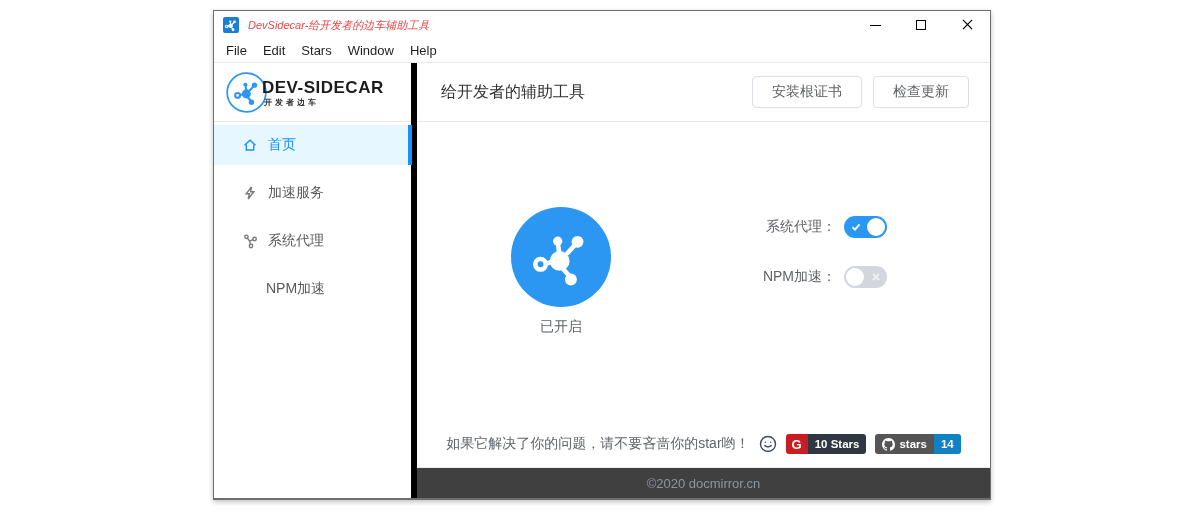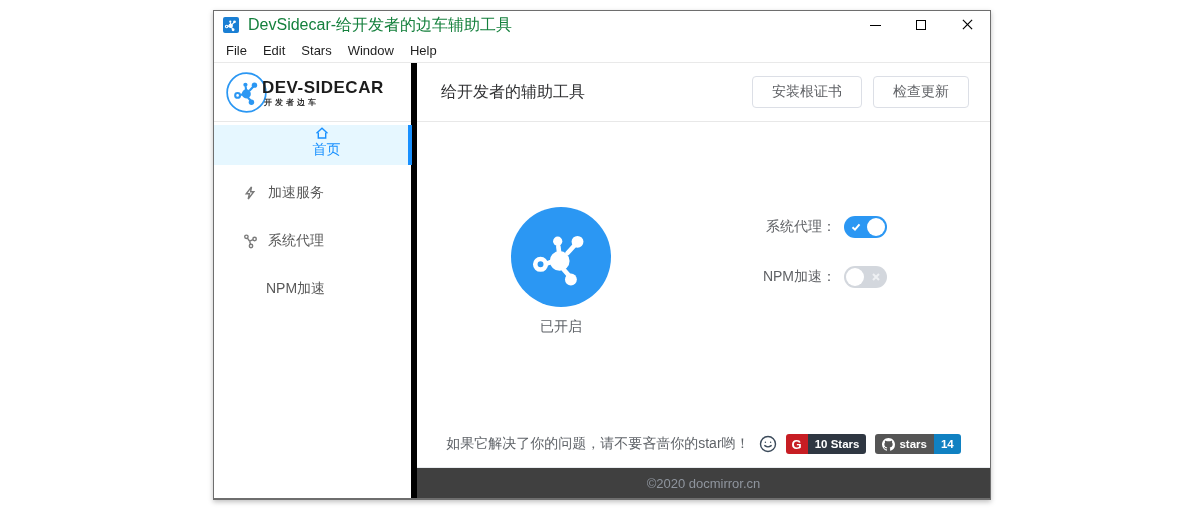--- a/index.html
+++ b/index.html
@@ -8,21 +8,21 @@
 
   .window { position:absolute; left:213px; top:10px; width:778px; height:490px;
             background:#fff; border:1px solid #6e6e6e; border-bottom-width:2px;
             box-shadow:0 2px 5px rgba(0,0,0,.25); display:flex; flex-direction:column; }
 
   
   .titlebar { height:28px; display:flex; align-items:center; padding-left:9px; flex:0 0 auto; }
   .app-icon { width:16px; height:16px; background:#1a7fd4; border-radius:2px; display:inline-flex;
               align-items:center; justify-content:center; flex:0 0 auto; }
   .app-icon svg { width:14px; height:14px; }
-  .win-title { margin-left:9px; font-size:16px; color:#15803d; white-space:nowrap; }
+  .win-title { margin-left:9px; font-size:11px; color:#ef4444; white-space:nowrap;font-style:italic; }
   .win-controls { margin-left:auto; display:flex; height:100%; }
   .win-btn { width:46px; height:100%; display:flex; align-items:center; justify-content:center; cursor:default; }
   .glyph-min { width:11px; height:1px; background:#000; }
   .glyph-max { width:10px; height:10px; border:1px solid #000; }
   .glyph-close svg { width:11px; height:11px; stroke:#000; stroke-width:1.3; }
 
   
   .menubar { height:24px; display:flex; align-items:center; padding-left:4px;
              border-bottom:1px solid #e9e9e9; flex:0 0 auto; }
   .menu-entry { font-size:13px; color:#1f1f1f; padding:3px 8px; cursor:default; }
@@ -36,21 +36,21 @@
   .logo-mark { width:43px; height:43px; flex:0 0 auto; }
   .logo-text { margin-left:-6px; margin-top:2px; }
   .logo-title { font-size:17px; font-weight:bold; color:#1c1c1c; letter-spacing:.5px; line-height:18px; }
   .logo-sub { font-size:8px; font-weight:bold; color:#2b2b2b; letter-spacing:3px; margin-left:2px; }
 
   .side-menu { padding-top:3px; }
   .side-item { height:40px; margin-bottom:8px; display:flex; align-items:center; padding-left:28px;
                font-size:14px; color:#595959; cursor:pointer; position:relative; }
   .side-item .s-icon { width:16px; height:16px; margin-right:10px; display:inline-flex; }
   .side-item .s-icon svg { width:16px; height:16px; stroke:#7a7a7a; fill:none; stroke-width:1.4; }
-  .side-item.active { background:#e6f7ff; color:#1890ff;flex-direction:column; }
+  .side-item.active { background:#e6f7ff; color:#1890ff; }
   .side-item.active .s-icon svg { stroke:#1890ff; }
   .side-item.active::after { content:""; position:absolute; right:-1px; top:0; bottom:0; width:4px; background:#1890ff; }
   .side-item.child { padding-left:52px; }
   .caret { margin-left:auto; margin-right:22px; display:inline-flex; }
   .caret svg { width:12px; height:12px; stroke:#8c8c8c; fill:none; stroke-width:1.6; }
 
   
   .main { flex:1; display:flex; flex-direction:column; min-width:0; }
   .main-header { height:59px; flex:0 0 auto; border-bottom:1px solid #e8e8e8; display:flex;
                  align-items:center; padding:0 21px 0 24px; }

